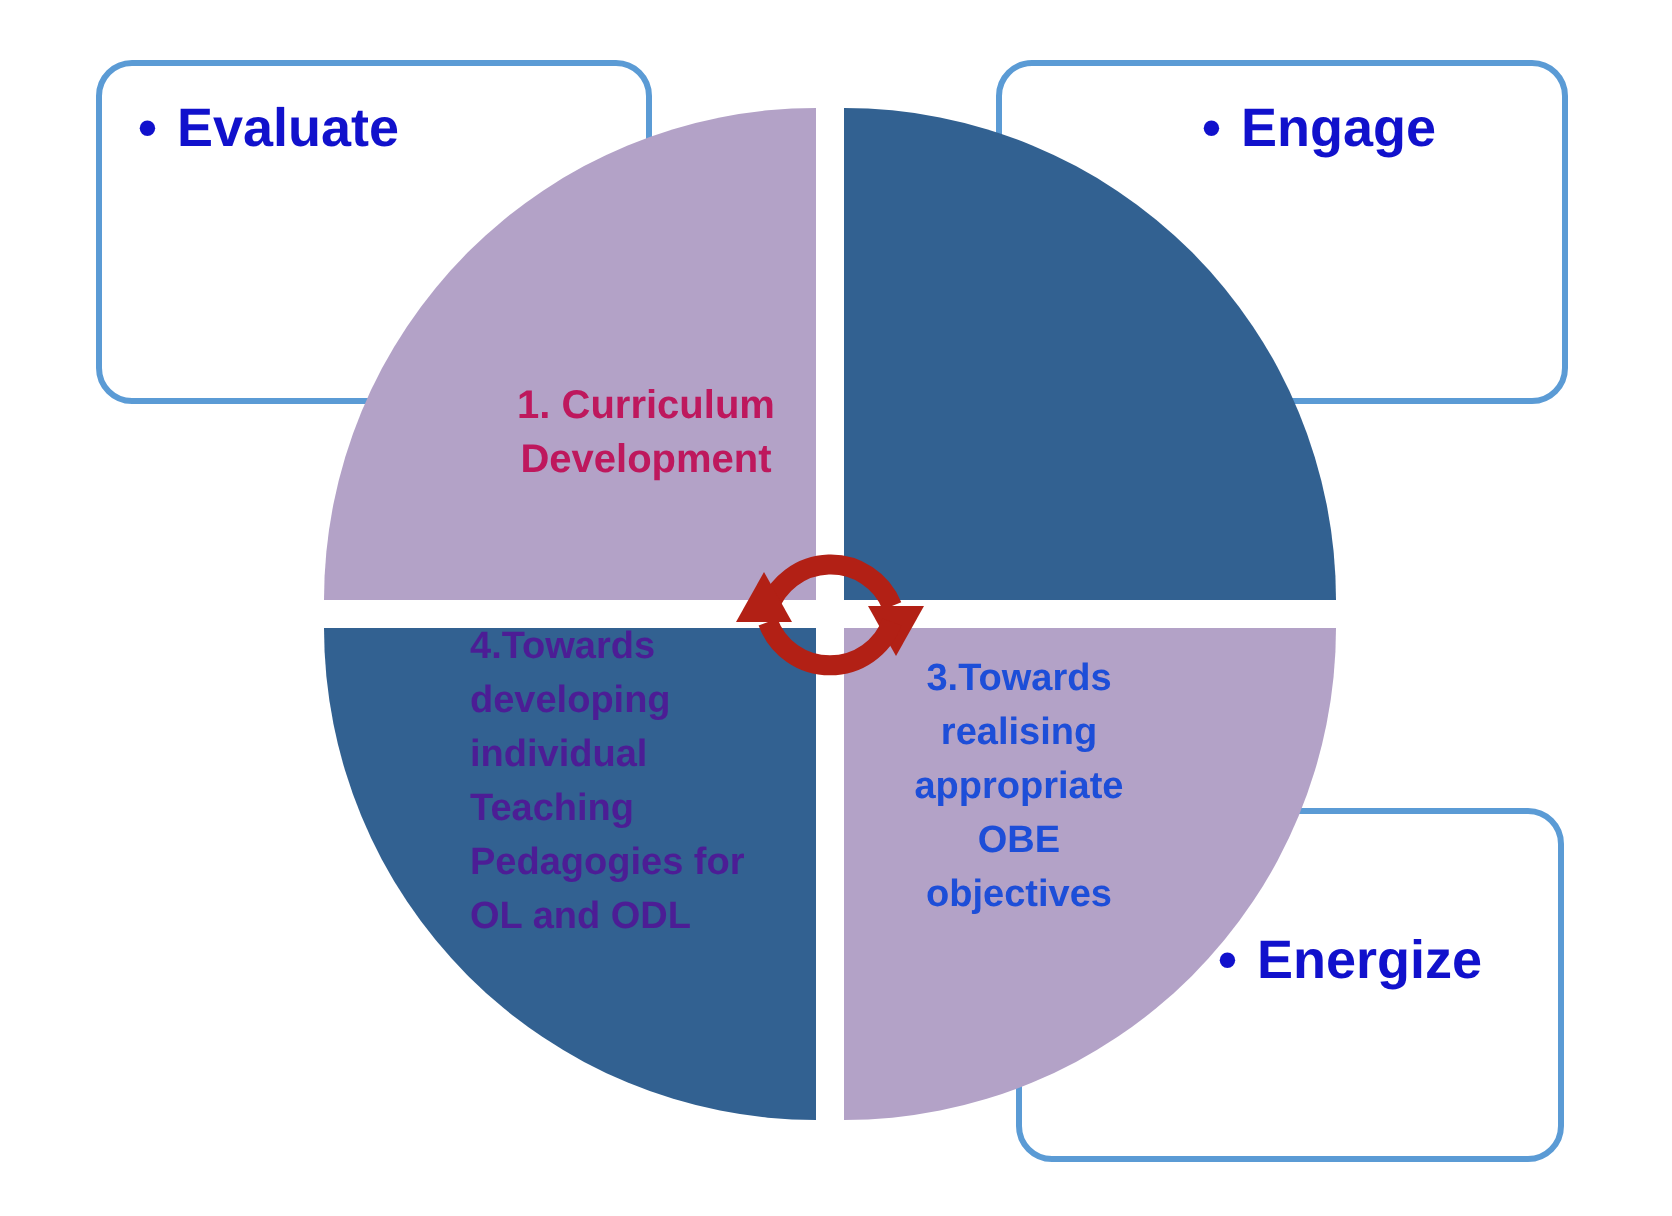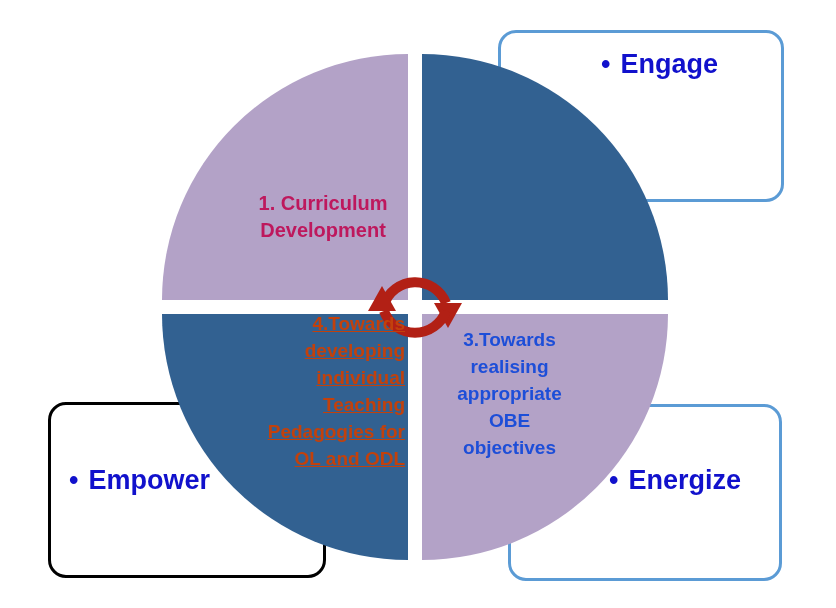--- a/index.html
+++ b/index.html
@@ -35,35 +35,35 @@
   .bullet { margin-right: 10px; }
   svg.diagram { position: absolute; left: 0; top: 0; }
   .q-label {
     position: absolute;
     font-weight: bold;
     white-space: pre-line;
   }
   .q1 { left: 228px; top: 190px; width: 190px; font-size: 20px; line-height: 27px; color: #be185d; text-align: center; }
   .q2 { left: 444px; top: 190px; width: 170px; font-size: 20px; line-height: 27px; color: #ffffff; text-align: left; }
   .q3 { left: 427px; top: 326px; width: 165px; font-size: 19px; line-height: 27px; color: #1d4ed8; text-align: center; }
-  .q4 { left: 235px; top: 310px; width: 170px; font-size: 19px; line-height: 27px; color: #c2410c; text-align: right; text-decoration: underline; }
+  .q4 { left: 235px; top: 310px; width: 170px; font-size: 19px; line-height: 27px; color: #4c1d95; text-align: left; }
 </style>
 </head>
 <body>
 
 <div class="stage">
 
+  <div class="corner-box blue" id="box-evaluate">
+    <div class="box-label"><span class="bullet">•</span><span>Evaluate</span></div>
+  </div>
 
   <div class="corner-box blue" id="box-engage">
     <div class="box-label"><span class="bullet">•</span><span>Engage</span></div>
   </div>
 
-  <div class="corner-box black" id="box-empower">
-    <div class="box-label"><span class="bullet">•</span><span>Empower</span></div>
-  </div>
 
   <div class="corner-box blue" id="box-energize">
     <div class="box-label"><span class="bullet">•</span><span>Energize</span></div>
   </div>
 
   <svg class="diagram" width="836" height="608" viewBox="0 0 836 608">
 
     <path d="M408,300 L162,300 A246,246 0 0 1 408,54 Z" fill="#b3a2c7"></path>
 
     <path d="M422,300 L422,54 A246,246 0 0 1 668,300 Z" fill="#326191"></path>

